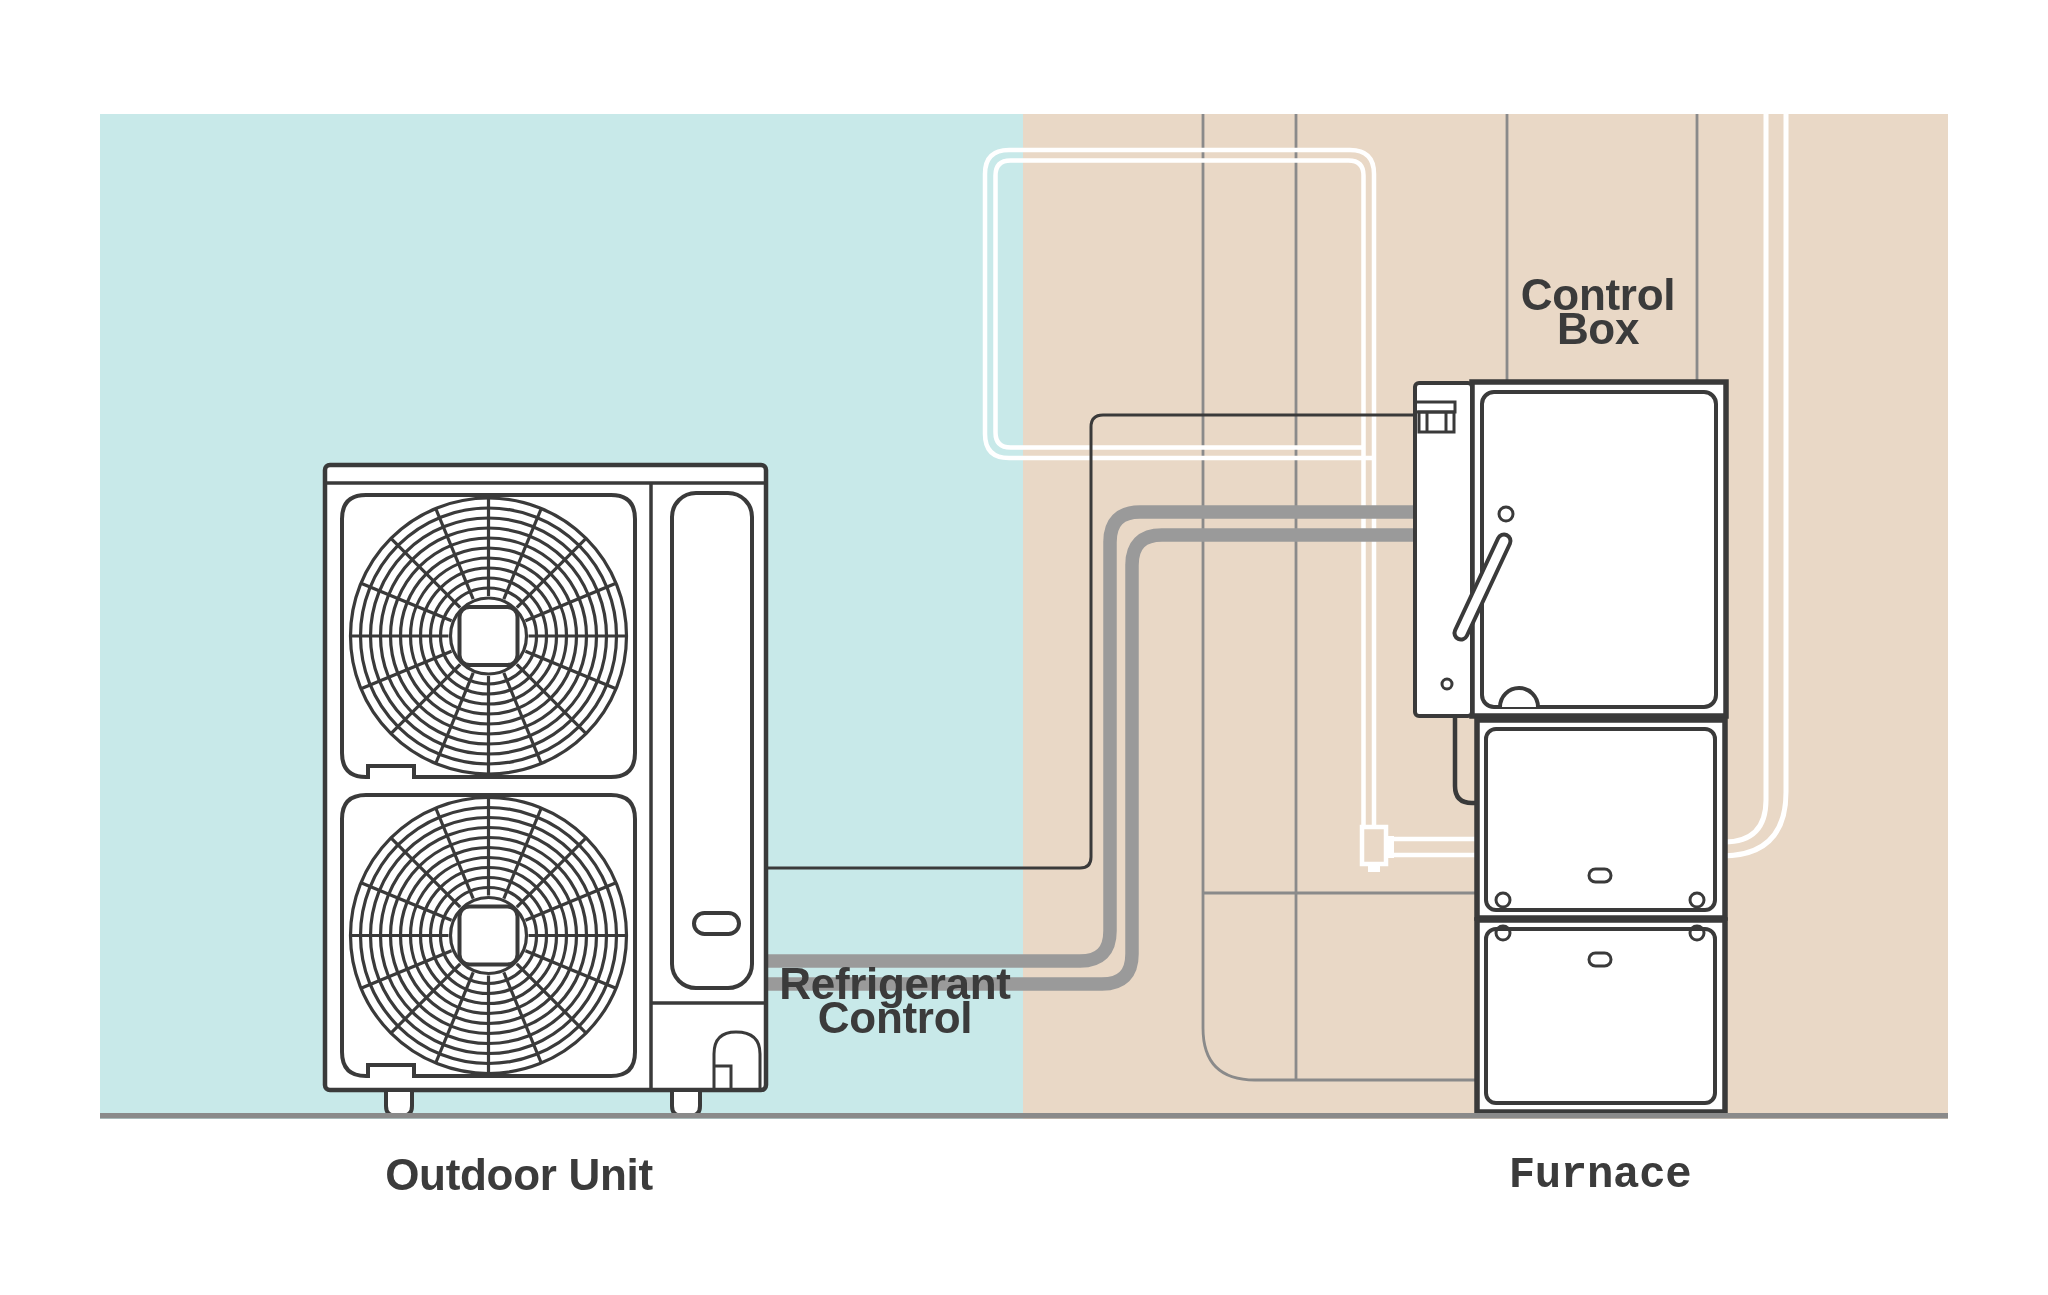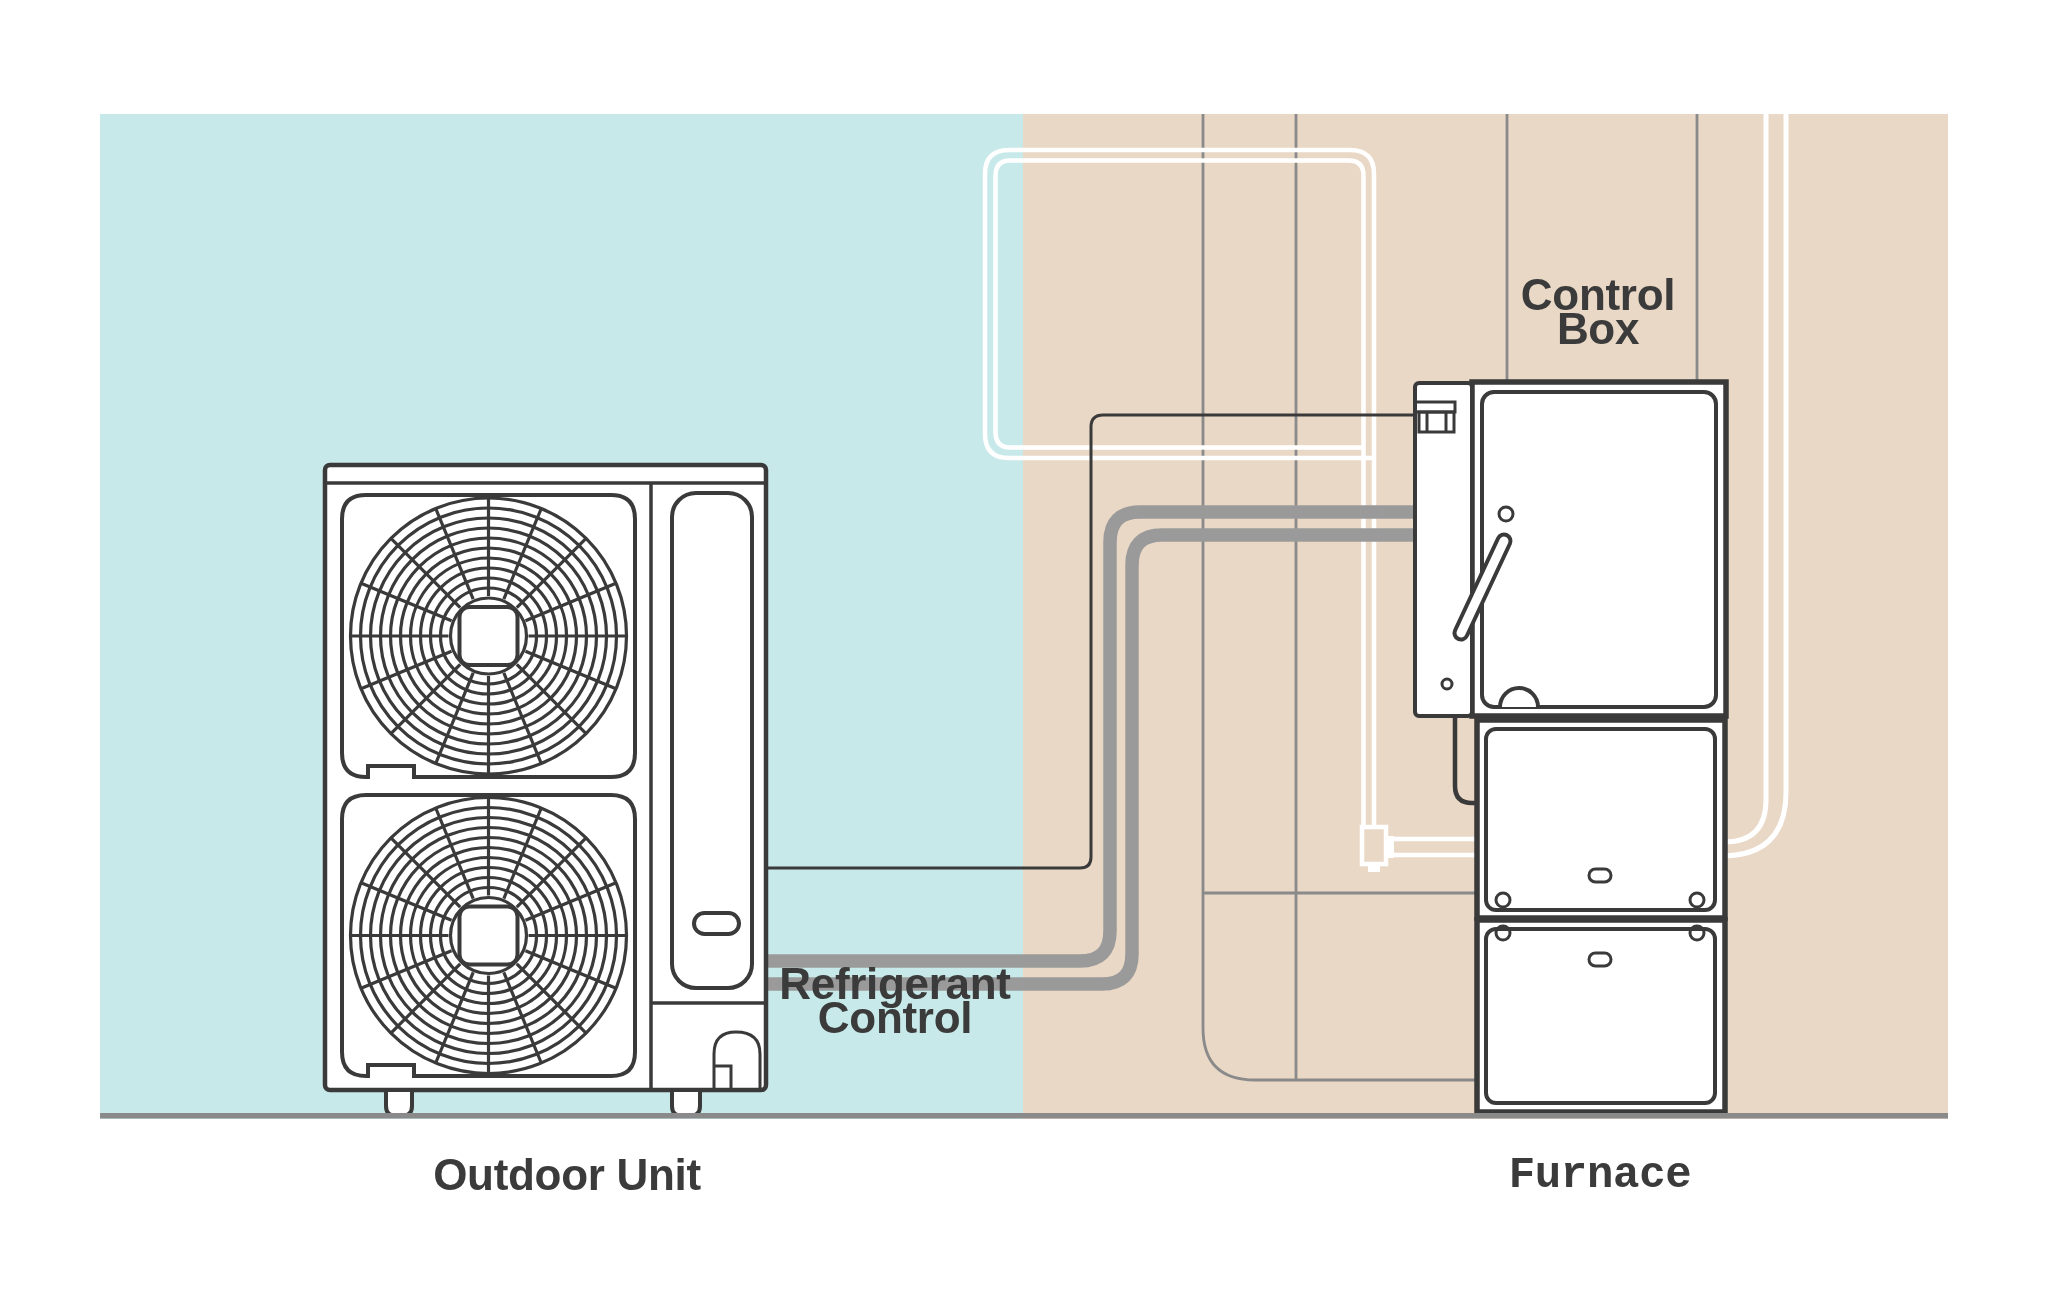--- a/index.html
+++ b/index.html
@@ -168,21 +168,21 @@
         <rect class="outline-med" x="1486" y="929" width="229" height="174" rx="10"></rect>
         <circle class="outline-thin" cx="1503" cy="933" r="7"></circle>
         <circle class="outline-thin" cx="1697" cy="933" r="7"></circle>
         <rect class="outline-thin" x="1589" y="953" width="22" height="13" rx="6.5"></rect>
       </g>
     </g>
 
     <rect class="ground" x="100" y="1113" width="1848" height="5.5"></rect>
   </svg>
 
-  <div class="label" style="left:567px;top:1158px;">Outdoor Unit</div>
+  <div class="label" style="left:519px;top:1158px;">Outdoor Unit</div>
 
   <div class="label" style="left:895px;top:967px;">
     <div>Refrigerant</div>
     <div>Control</div>
   </div>
 
   <div class="label" style="left:1598px;top:278px;">
     <div>Control</div>
     <div>Box</div>
   </div>

